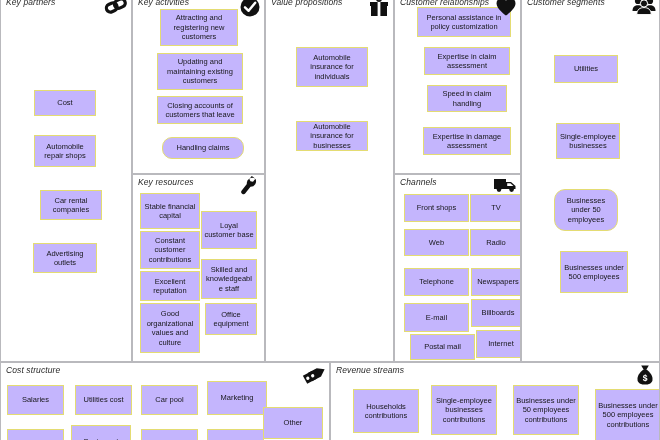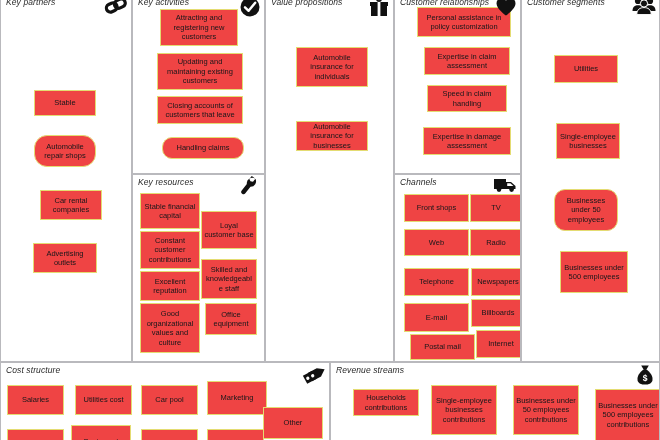--- a/index.html
+++ b/index.html
@@ -57,21 +57,21 @@
   .block-icon svg { display: block; }
 
   
   .notes {
     position: absolute;
     left: 0; right: 0; top: 0; bottom: 0;
   }
   .note {
     position: absolute;
     box-sizing: border-box;
-    background: #ef4444;
+    background: #c4b5fd;
     border: 1px solid #e4dc72;
     display: flex;
     align-items: center;
     justify-content: center;
     text-align: center;
     font-size: 7.5px;
     line-height: 9.5px;
     color: #17171a;
     padding: 1px 2px;
     overflow: hidden;
@@ -89,23 +89,23 @@
     <div class="block-icon">
       <svg width="24" height="20" viewBox="0 0 24 20">
         <g transform="rotate(-25 12 10)">
           <rect x="2" y="5.5" width="11" height="8" rx="4" ry="4" fill="none" stroke="#111" stroke-width="3.2"></rect>
           <rect x="11" y="5.5" width="11" height="8" rx="4" ry="4" fill="none" stroke="#111" stroke-width="3.2"></rect>
         </g>
       </svg>
     </div>
     <div class="notes">
       <div class="note" style="left:33px; top:95px; width:62px; height:26px;">
-        <span>Stable</span>
-      </div>
-      <div class="note" style="left:33px; top:140px; width:62px; height:32px;border-radius:13px;">
+        <span>Cost</span>
+      </div>
+      <div class="note" style="left:33px; top:140px; width:62px; height:32px;">
         <span>Automobile repair shops</span>
       </div>
       <div class="note" style="left:39px; top:195px; width:62px; height:30px;">
         <span>Car rental companies</span>
       </div>
       <div class="note" style="left:32px; top:248px; width:64px; height:30px;">
         <span>Advertising outlets</span>
       </div>
     </div>
   </div>
@@ -338,21 +338,21 @@
   <div class="block" style="left:330px; top:362px; width:330px; height:86px;">
     <div class="block-title">Revenue streams</div>
     <div class="block-icon">
       <svg width="22" height="22" viewBox="0 0 22 22">
         <path d="M7.2 1.5 L14.8 1.5 L12.6 5.2 L9.4 5.2 Z" fill="#111"></path>
         <path d="M11 4.6 C5.5 8 2.8 12.6 3.6 16.4 C4.2 19.2 7.2 20.6 11 20.6 C14.8 20.6 17.8 19.2 18.4 16.4 C19.2 12.6 16.5 8 11 4.6 Z" fill="#111"></path>
         <text x="11" y="16.6" font-family="'Liberation Sans',sans-serif" font-size="8.5" font-weight="bold" fill="#fff" text-anchor="middle">$</text>
       </svg>
     </div>
     <div class="notes">
-      <div class="note" style="left:22px; top:26px; width:66px; height:27px;">
+      <div class="note" style="left:22px; top:26px; width:66px; height:44px;">
         <span>Households contributions</span>
       </div>
       <div class="note" style="left:100px; top:22px; width:66px; height:50px;">
         <span>Single-employee businesses contributions</span>
       </div>
       <div class="note" style="left:182px; top:22px; width:66px; height:50px;">
         <span>Businesses under 50 employees contributions</span>
       </div>
       <div class="note" style="left:264px; top:26px; width:66px; height:52px;">
         <span>Businesses under 500 employees contributions</span>

